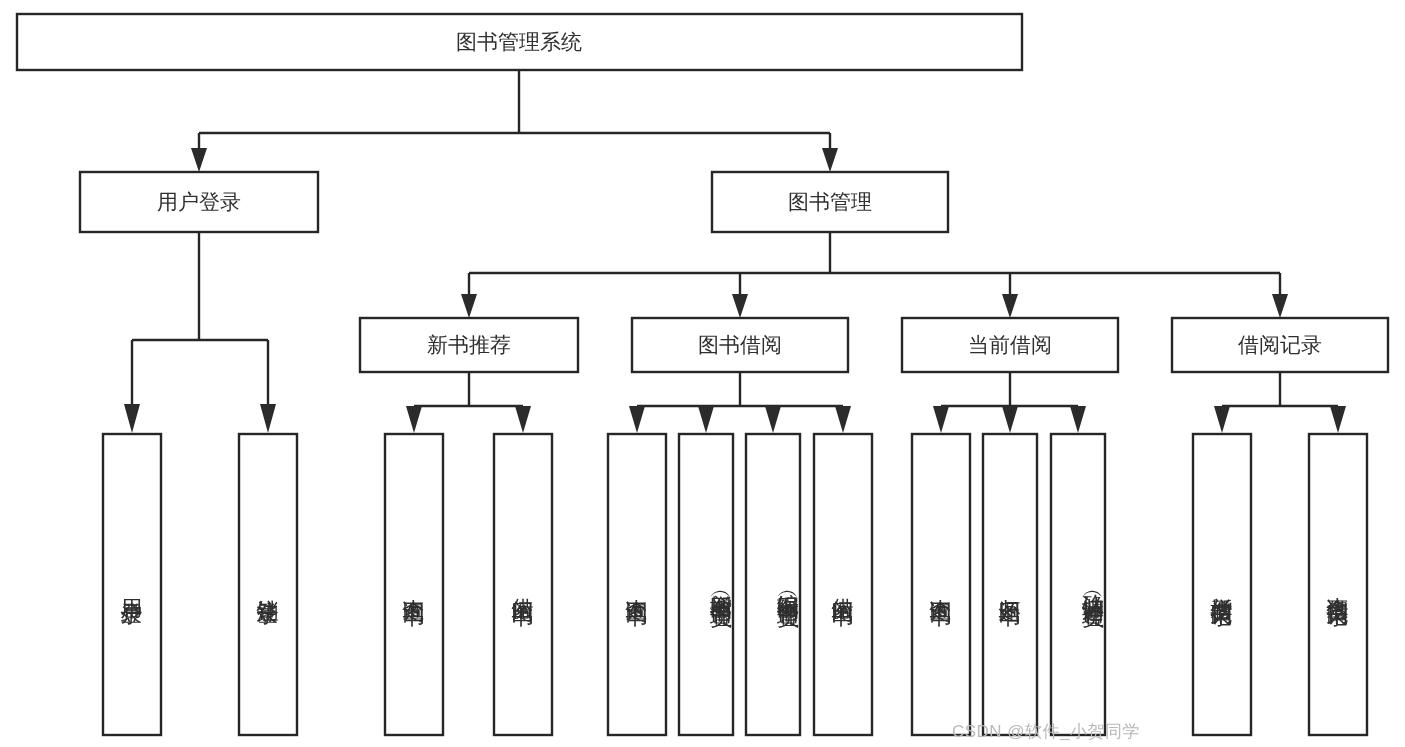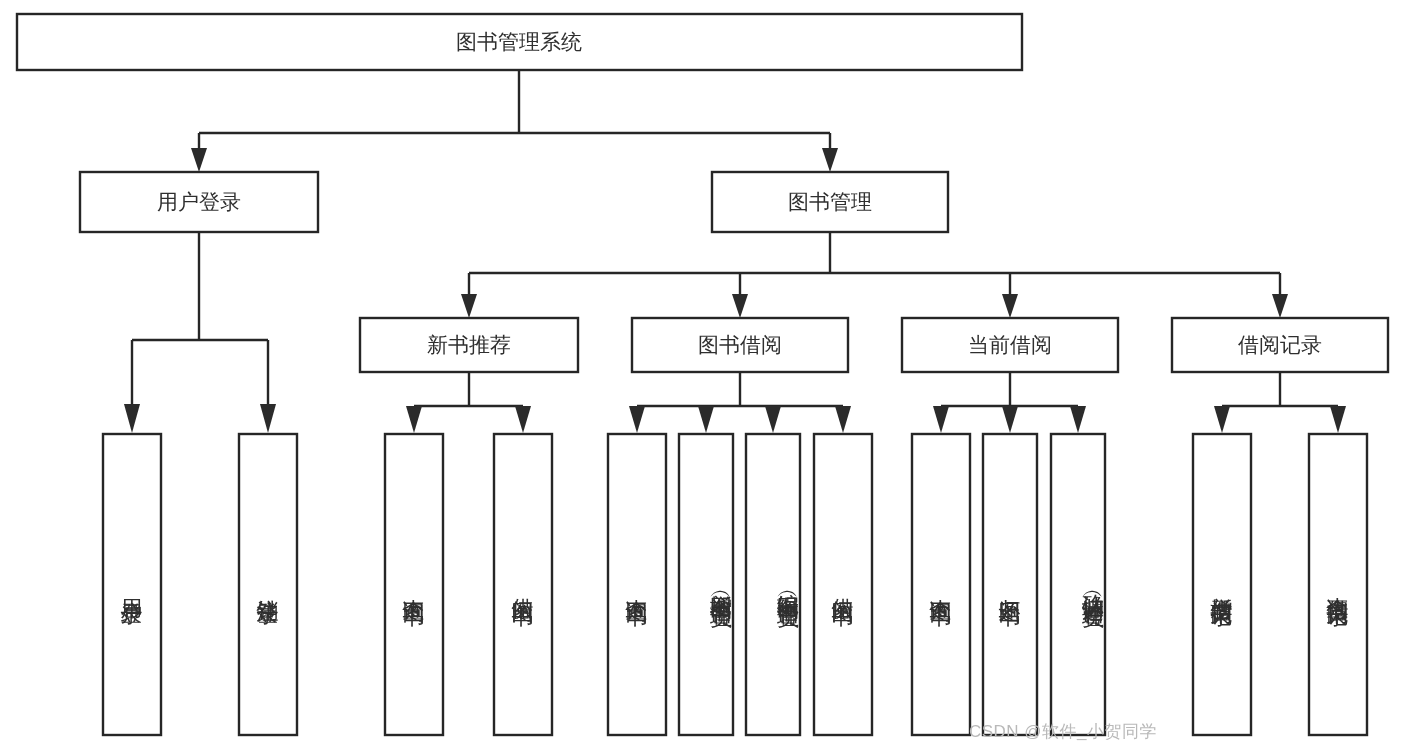--- a/index.html
+++ b/index.html
@@ -60,21 +60,21 @@
     color: #2f2f2f;
     letter-spacing: 2px;
     display: flex;
     align-items: center;
     justify-content: center;
     text-align: center;
     pointer-events: none;
   }
   .watermark {
     position: absolute;
-    right: 7px;
+    right: 24px;
     bottom: 4px;
     font-family: "Liberation Sans", "DejaVu Sans", sans-serif;
     font-size: 17px;
     color: #b9b9b9;
     letter-spacing: 0.5px;
     white-space: nowrap;
   }
 </style>
 </head>
 <body>

